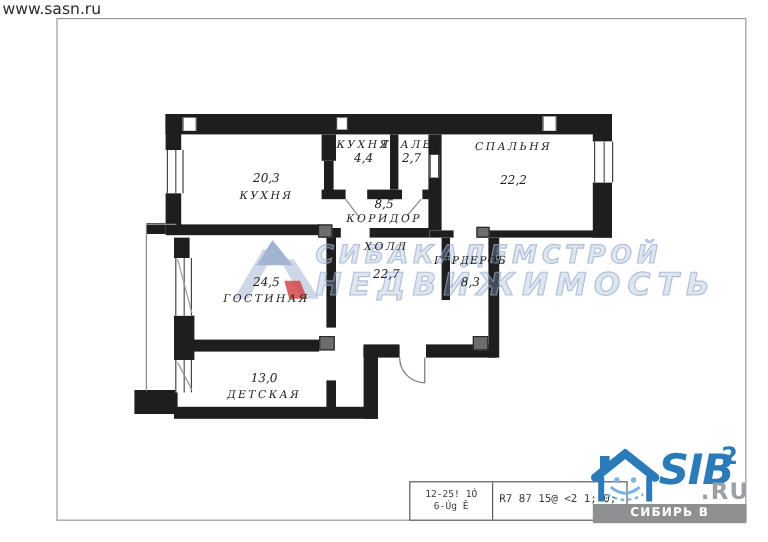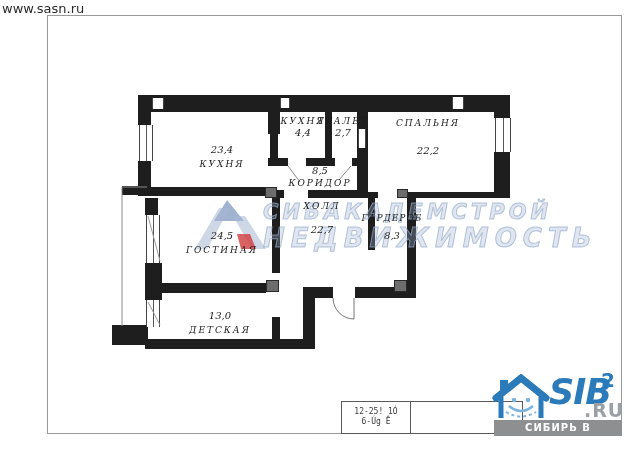--- a/index.html
+++ b/index.html
@@ -108,21 +108,21 @@
   </div>
 
   <svg class="overlay" width="640" height="452" viewBox="0 0 640 452">
     <path d="M122,187 L147,187 M122,187 L122,326" stroke="#8a8a8a" stroke-width="1" fill="none"></path>
     <path d="M148,216 L160,261 M148,302 L160,325" stroke="#9a9a9a" stroke-width="1" fill="none"></path>
     <path d="M354,298 L354,319 M333,298 A21,21 0 0 0 354,319" stroke="#777" stroke-width="1" fill="none"></path>
     <path d="M288,166 L300,182 M351,166 L339,180" stroke="#8a8a8a" stroke-width="1" fill="none"></path>
   </svg>
 
   <div class="rlabel" style="left:222px;top:143px">
-    <div class="rarea">23,4</div>
+    <div class="rarea">20,3</div>
     <div class="rname">КУХНЯ</div>
   </div>
   <div class="rlabel" style="left:303px;top:114px">
     <div class="rname">КУХНЯ</div>
     <div class="rarea">4,4</div>
   </div>
   <div class="rlabel" style="left:343px;top:114px">
     <div class="rname">ТУАЛЕТ</div>
     <div class="rarea">2,7</div>
   </div>
@@ -160,20 +160,23 @@
     </svg>
   </div>
   <div class="wmk wmk1">СИБАКАДЕМСТРОЙ</div>
   <div class="wmk wmk2">НЕДВИЖИМОСТЬ</div>
 
   <div class="stamp">
     <div class="c1">
       <div>12-25! 1Ó</div>
       <div>6-Úg Ê</div>
     </div>
+    <div class="c2">
+      <span>R7 87 15@ &lt;2 1; 0;</span>
+    </div>
   </div>
 
   <div class="siblogo">
     <span style="position:absolute;left:0;top:6px">
       <svg width="58" height="48" viewBox="0 0 58 48">
         <rect x="8" y="6" width="8" height="12" fill="#2b7ab9"></rect>
         <path d="M4,24 L29,4 L54,24" stroke="#2b7ab9" stroke-width="7" fill="none" stroke-linecap="round"></path>
         <path d="M9,23 L9,44 M49,23 L49,44" stroke="#2b7ab9" stroke-width="5" fill="none"></path>
         <circle cx="22" cy="26" r="2.2" fill="#7ab3dd"></circle>
         <circle cx="36" cy="26" r="2.2" fill="#7ab3dd"></circle>

